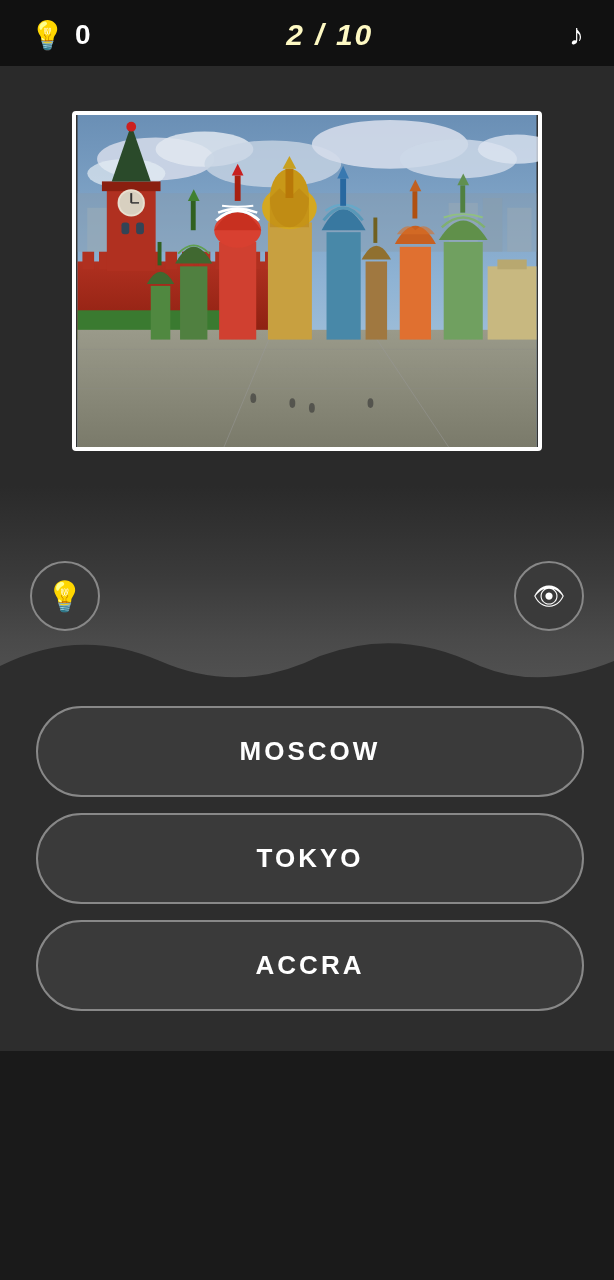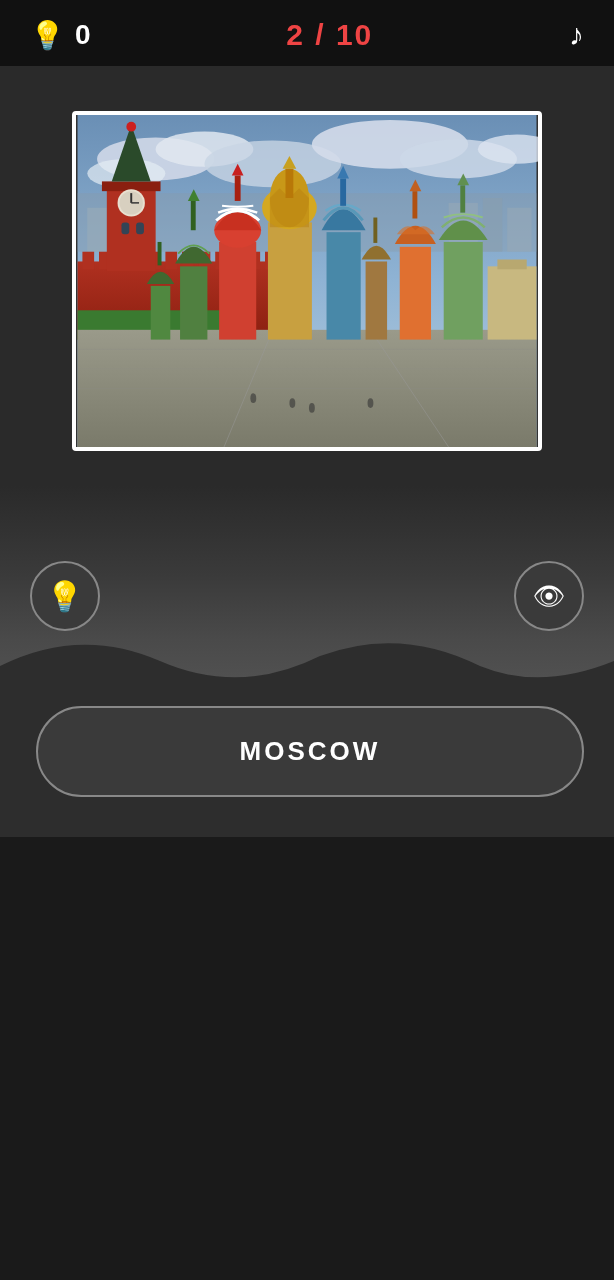--- a/index.html
+++ b/index.html
@@ -33,24 +33,25 @@
       font-size: 28px;
     }
 
     .score-text {
       color: #fff;
       font-size: 28px;
       font-weight: 900;
     }
 
     .progress-text {
-      color: #ef4444;
+      color: #fef9c3;
       font-size: 30px;
       font-weight: 900;
       letter-spacing: 2px;
+      font-style: italic;
     }
 
     .music-icon {
       color: #fff;
       font-size: 30px;
       font-weight: 900;
     }
 
     
     .image-section {
@@ -326,13 +327,15 @@
 
   <div class="wave-divider">
     <svg viewBox="0 0 614 80" preserveAspectRatio="none" width="614" height="80">
       <path d="M0,40 Q80,0 160,35 Q240,70 320,30 Q400,0 480,40 Q540,65 614,35 L614,80 L0,80 Z" fill="#2d2d2d"></path>
     </svg>
   </div>
 </div>
 
 <div class="answers-section">
   <button class="answer-btn">MOSCOW</button>
+  <button class="answer-btn">TOKYO</button>
+  <button class="answer-btn">ACCRA</button>
 </div>
 
 </body></html>

